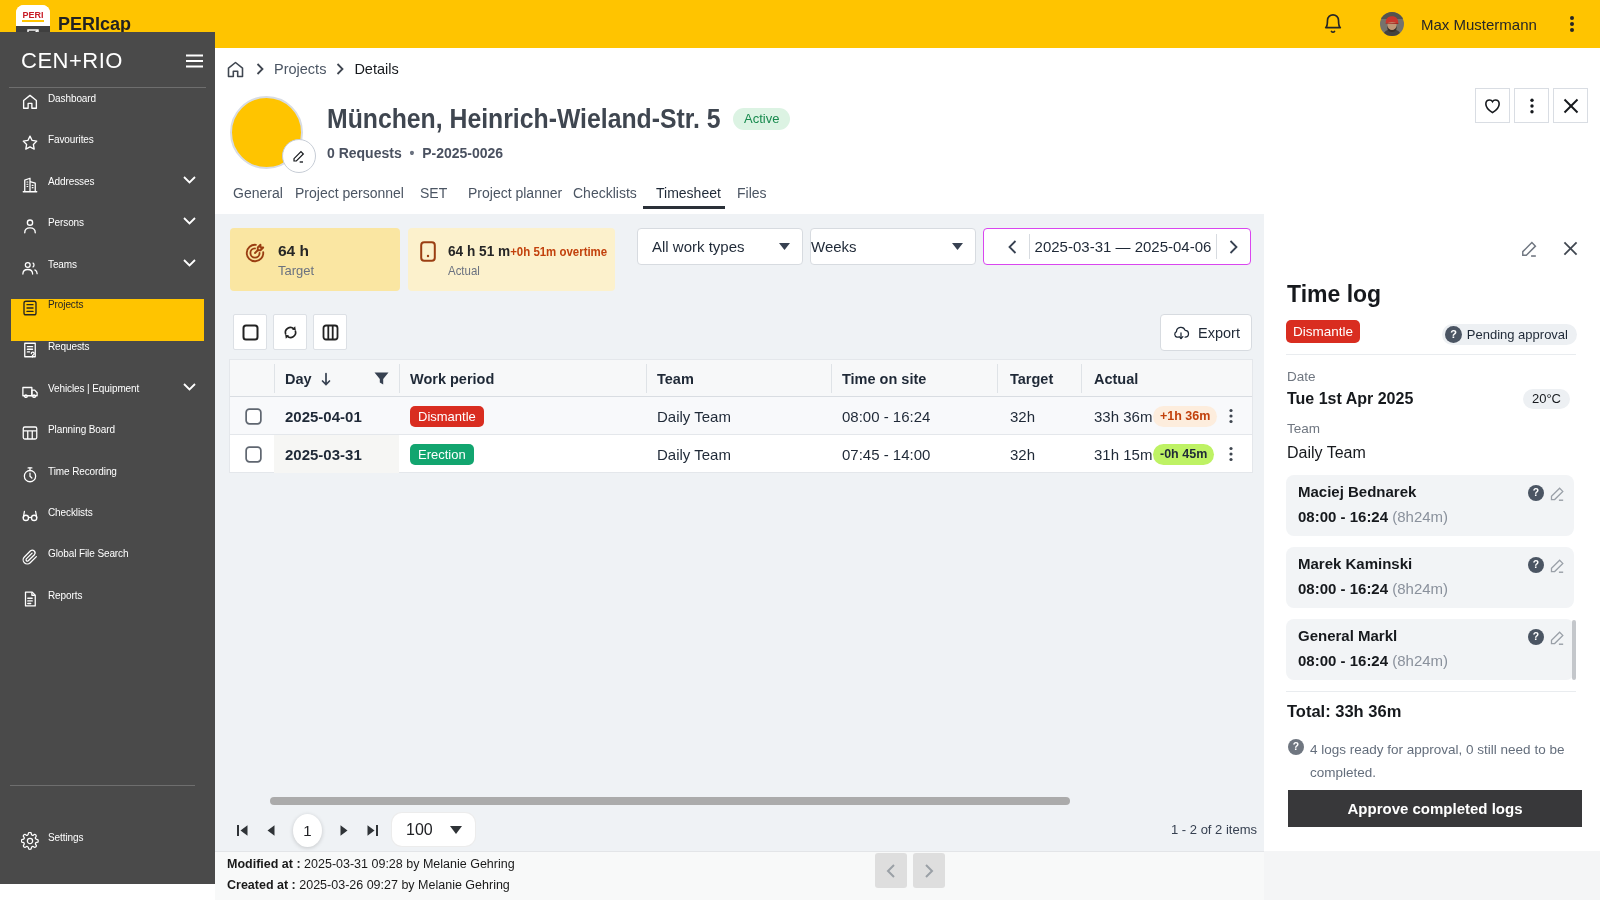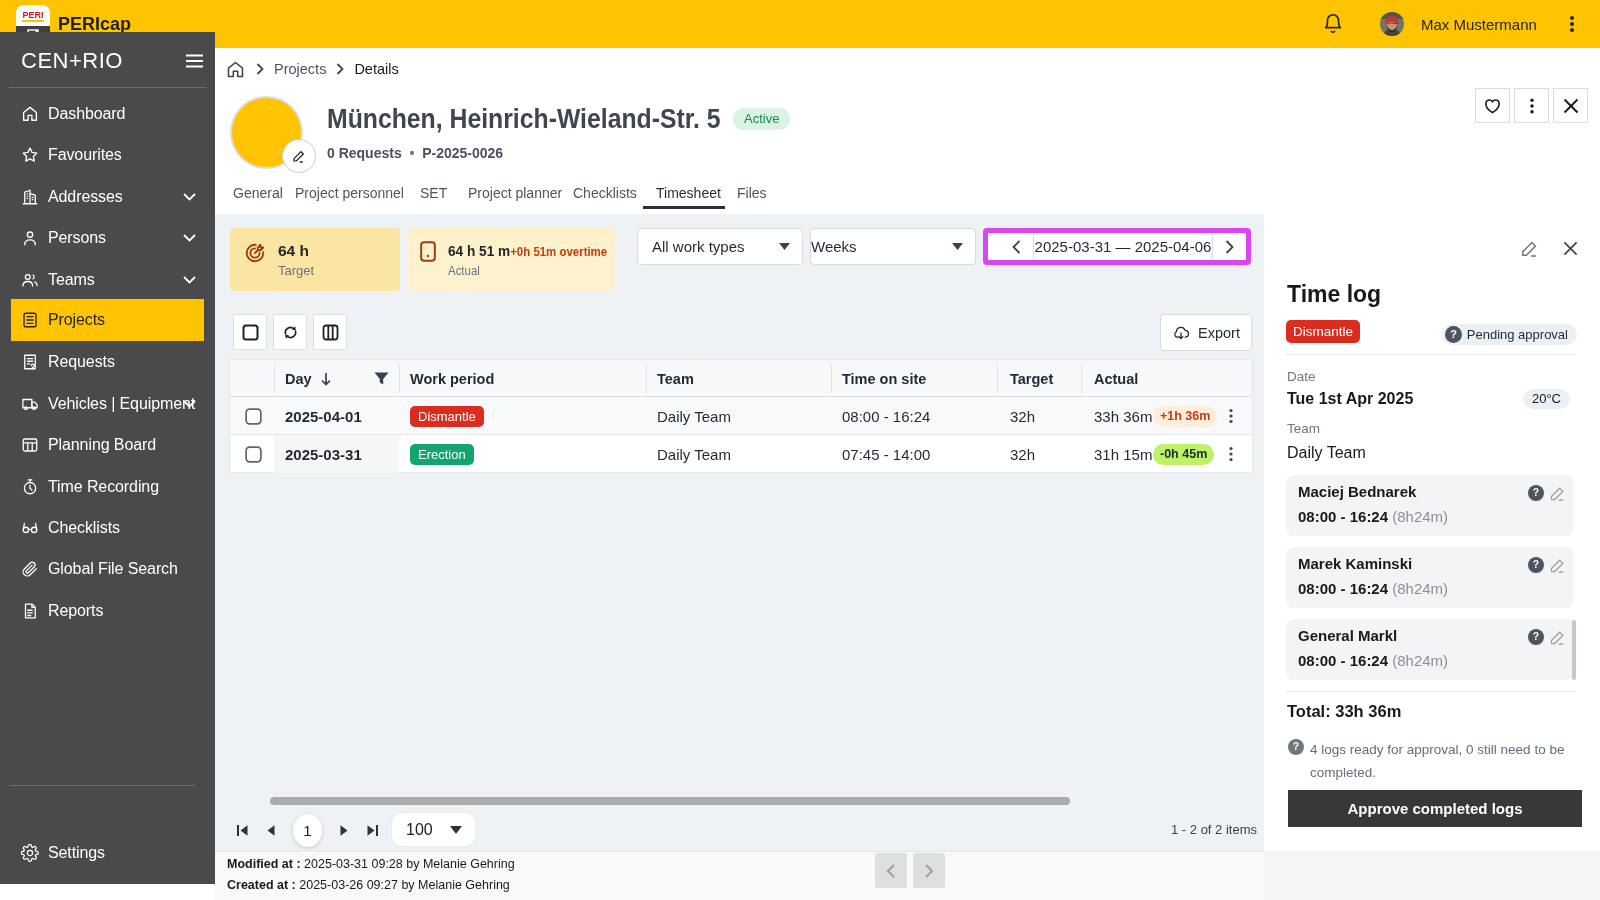--- a/index.html
+++ b/index.html
@@ -12,21 +12,21 @@
   #applogo { position:absolute; left:16px; top:5px; width:34px; height:38px; border-radius:8px; background:#fff; overflow:hidden; }
   #applogo .lg-top { height:21px; background:#fff; display:flex; align-items:center; justify-content:center; }
   #applogo .lg-bot { height:17px; background:#3F3F3F; display:flex; align-items:center; justify-content:center; }
   #applogo .peri { color:#C81B26; font-weight:bold; font-size:9px; border-bottom:2px solid #FFC400; line-height:10px; }
   #appname { position:absolute; left:58px; top:14px; font-size:18px; font-weight:bold; color:#222; }
 
   
   #sidebar { position:absolute; left:0; top:32px; width:215px; height:852px; background:#4A4A4A; }
   #centrio { position:absolute; left:21px; top:16px; color:#fff; font-size:22px; letter-spacing:0.5px; }
   #burger { position:absolute; left:186px; top:22px; }
-  .menu-item { position:absolute; left:0; width:215px; height:41px; display:flex; align-items:center; color:#fff; font-size:16px; letter-spacing:-0.1px; }
+  .menu-item { position:absolute; left:0; width:215px; height:41px; display:flex; color:#fff; font-size:10px; letter-spacing:-0.1px; }
   .menu-item .mi-ic { width:18px; height:18px; margin-left:21px; margin-right:9px; flex:none; }
   .menu-item .chev { position:absolute; right:19px; }
   .menu-item.active { left:11px; width:193px; background:#FFC400; color:#262626; }
   .menu-item.active .mi-ic { margin-left:10px; }
   #side-divider { position:absolute; left:10px; top:753px; width:185px; height:1px; background:#6E6E6E; }
 
   
   #mainheader { position:absolute; left:215px; top:48px; width:1385px; height:166px; background:#fff; }
   #crumb { position:absolute; left:225px; top:57px; height:24px; display:flex; align-items:center; color:#4B5563; font-size:14.5px; }
   #avatar { position:absolute; left:230px; top:96px; width:73px; height:73px; border-radius:50%; background:#FFC400; border:2px solid #D8DCE3; }
@@ -46,21 +46,21 @@
   #card1 { left:230px; width:170px; background:#FAE6A2; }
   #card2 { left:408px; width:207px; background:#FCF1CC; }
   .statcard .sc-ic { margin-left:15px; margin-right:12px; flex:none; }
   .statcard .sc-big { font-size:15.5px; font-weight:bold; color:#262626; white-space:nowrap; }
   .statcard .sc-sub { font-size:13px; color:#6B7280; margin-top:3px; }
   .ot { color:#C2410C; font-weight:bold; font-size:13px; }
 
   .dd { position:absolute; top:228px; height:37px; background:#fff; border:1px solid #D7DBE0; border-radius:4px; display:flex; align-items:center; font-size:15px; color:#1F2937; }
   #dd1 { left:637px; width:166px; }
   #dd2 { left:810px; width:166px; }
-  #datenav { position:absolute; left:983px; top:228px; width:268px; height:37px; background:#fff; border:5px solid #d946ef; border-radius:4px; display:flex; align-items:center; font-size:15px; color:#1F2937;padding-left:12px; }
+  #datenav { position:absolute; left:983px; top:228px; width:268px; height:37px; background:#fff; border:1px solid #d946ef; border-radius:4px; display:flex; align-items:center; font-size:15px; color:#1F2937;padding-left:12px; }
 
   .tbtn { position:absolute; top:314px; width:34px; height:36px; background:#fff; border:1px solid #DCE0E5; border-radius:2px; display:flex; align-items:center; justify-content:center; }
   #exportbtn { position:absolute; left:1160px; top:314px; width:92px; height:37px; background:#fff; border:1px solid #D7DBE0; border-radius:4px; display:flex; align-items:center; justify-content:center; gap:8px; font-size:14.5px; color:#1F2937; }
 
   
   #tablewrap { position:absolute; left:229px; top:359px; width:1024px; background:#fff; border:1px solid #E4E7EB; border-bottom:none; }
   #thead { position:relative; height:37px; background:#F7F8F9; border-bottom:1px solid #D9DDE2; font-size:14.5px; font-weight:bold; color:#1F2937; }
   .hcell { position:absolute; top:0; height:37px; display:flex; align-items:center; }
   .vline { position:absolute; top:4px; height:29px; width:1px; background:#DFE3E7; }
   .trow { position:relative; height:38px; border-bottom:1px solid #E4E7EB; font-size:15px; color:#1F2937; }

